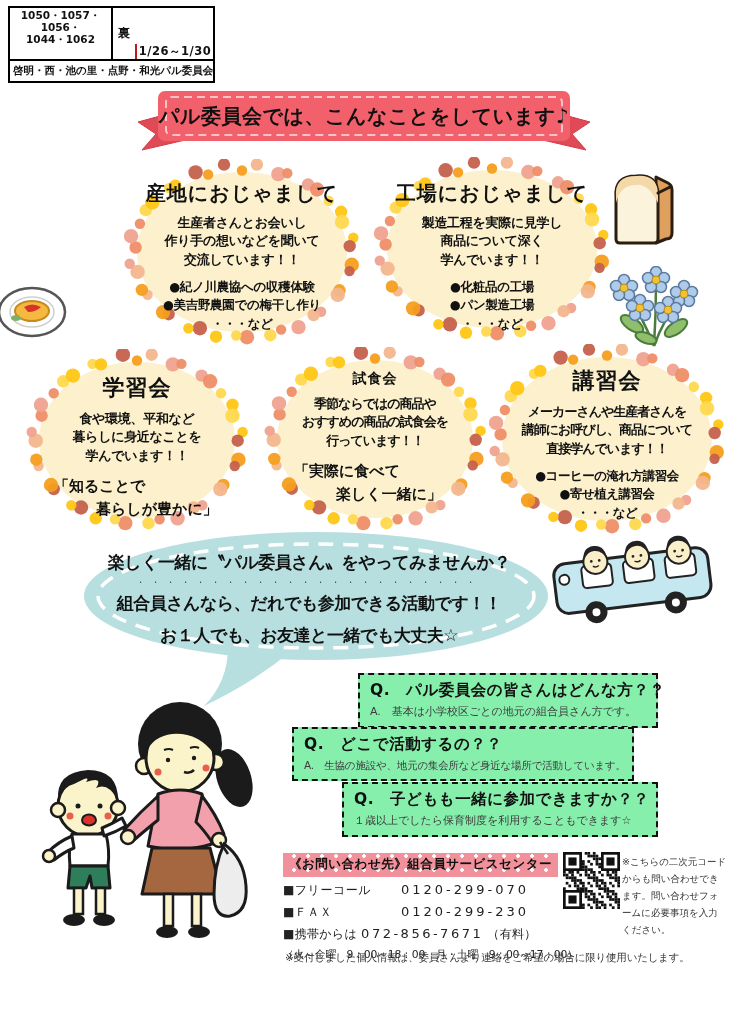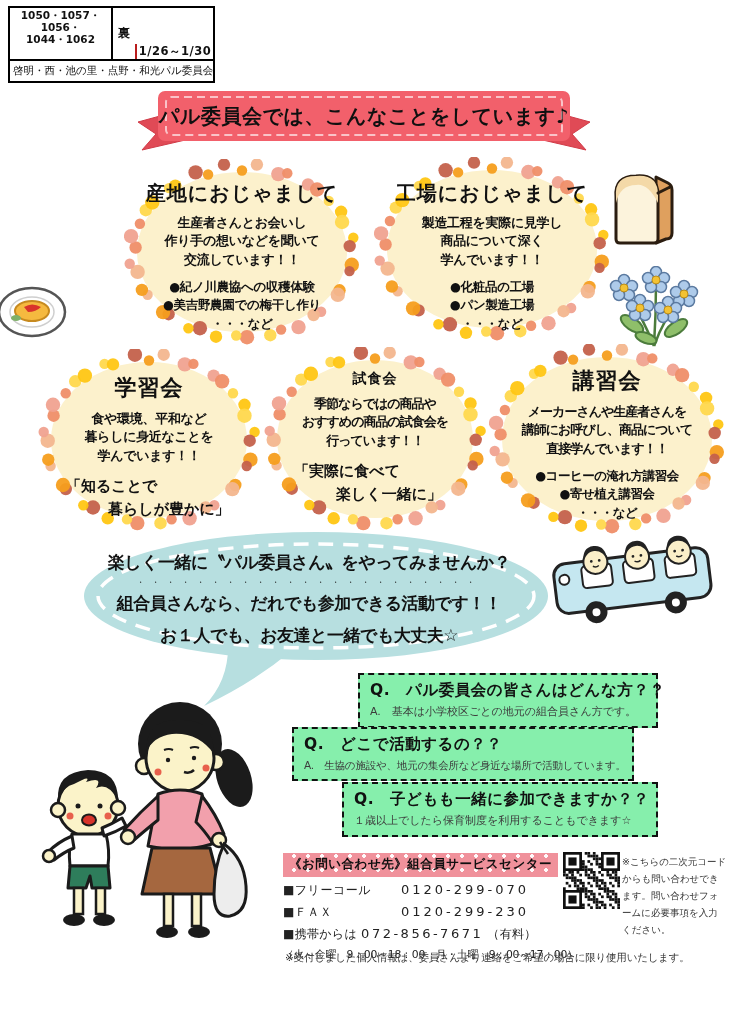--- a/index.html
+++ b/index.html
@@ -9,21 +9,21 @@
     font-family:"DejaVu Sans", sans-serif; color:#111;
   }
   .abs { position:absolute; }
 
   
   .hdr { position:absolute; left:8px; top:6px; border:2px solid #000; background:#fff; width:207px; }
   .hdr-row1 { display:flex; border-bottom:2px solid #000; }
   .hdr-codes { width:101px; text-align:center; font-size:10.5px; font-weight:bold; line-height:1.15; padding:1px 2px; }
   .hdr-side { width:24px; border-left:2px solid #000; display:flex; align-items:center; justify-content:center; font-size:12px; font-weight:bold; }
   .hdr-dates { flex:1; border-left:2px solid #b91c1c; display:flex; align-items:center; justify-content:center; font-size:11.5px; font-weight:bold; letter-spacing:.5px;margin-top:36px; }
-  .hdr-row2 { font-size:10.5px; font-weight:normal; padding:3px 3px; text-align:center; letter-spacing:0px; white-space:nowrap; }
+  .hdr-row2 { font-size:10.5px; font-weight:bold; padding:3px 3px; text-align:center; letter-spacing:0px; white-space:nowrap; }
 
   
   .banner { left:134px; top:86px; width:460px; height:70px; }
   .banner-title { position:absolute; left:0; top:17px; width:100%; text-align:center;
     font-size:20px; font-weight:bold; color:#101010; letter-spacing:.5px; }
 
   
   .activity { position:absolute; }
   .ring { position:absolute; left:0; top:0; }
   .ring ellipse.fill { fill:#FCF1CC; }
@@ -200,21 +200,21 @@
       <div>学んでいます！！</div>
     </div>
     <div class="act-items">
       <div>●化粧品の工場</div>
       <div>●パン製造工場</div>
       <div>・・・など</div>
     </div>
   </div>
 </div>
 
-<div class="activity" style="left:38px; top:349px; width:222px; height:182px;">
+<div class="activity" style="left:26px; top:349px; width:222px; height:182px;">
   <svg class="ring" width="222" height="182" viewBox="0 0 222 182">
     <ellipse class="fill" cx="111" cy="91" rx="98" ry="78"></ellipse>
   <circle cx="111.0" cy="11.5" r="5.2" fill="#F59E1E" opacity="0.95"></circle>
       <circle cx="125.7" cy="5.7" r="6.2" fill="#F3B68E" opacity="0.95"></circle>
       <circle cx="146.8" cy="15.4" r="7.2" fill="#F0A290" opacity="0.95"></circle>
       <circle cx="155.4" cy="14.9" r="5.2" fill="#EF8E68" opacity="0.95"></circle>
       <circle cx="175.6" cy="26.6" r="6.2" fill="#F0A290" opacity="0.95"></circle>
       <circle cx="184.1" cy="32.3" r="7.2" fill="#EF8E68" opacity="0.95"></circle>
       <circle cx="195.0" cy="44.3" r="5.2" fill="#FFD84D" opacity="0.95"></circle>
       <circle cx="206.5" cy="55.8" r="6.2" fill="#FFC613" opacity="0.95"></circle>

